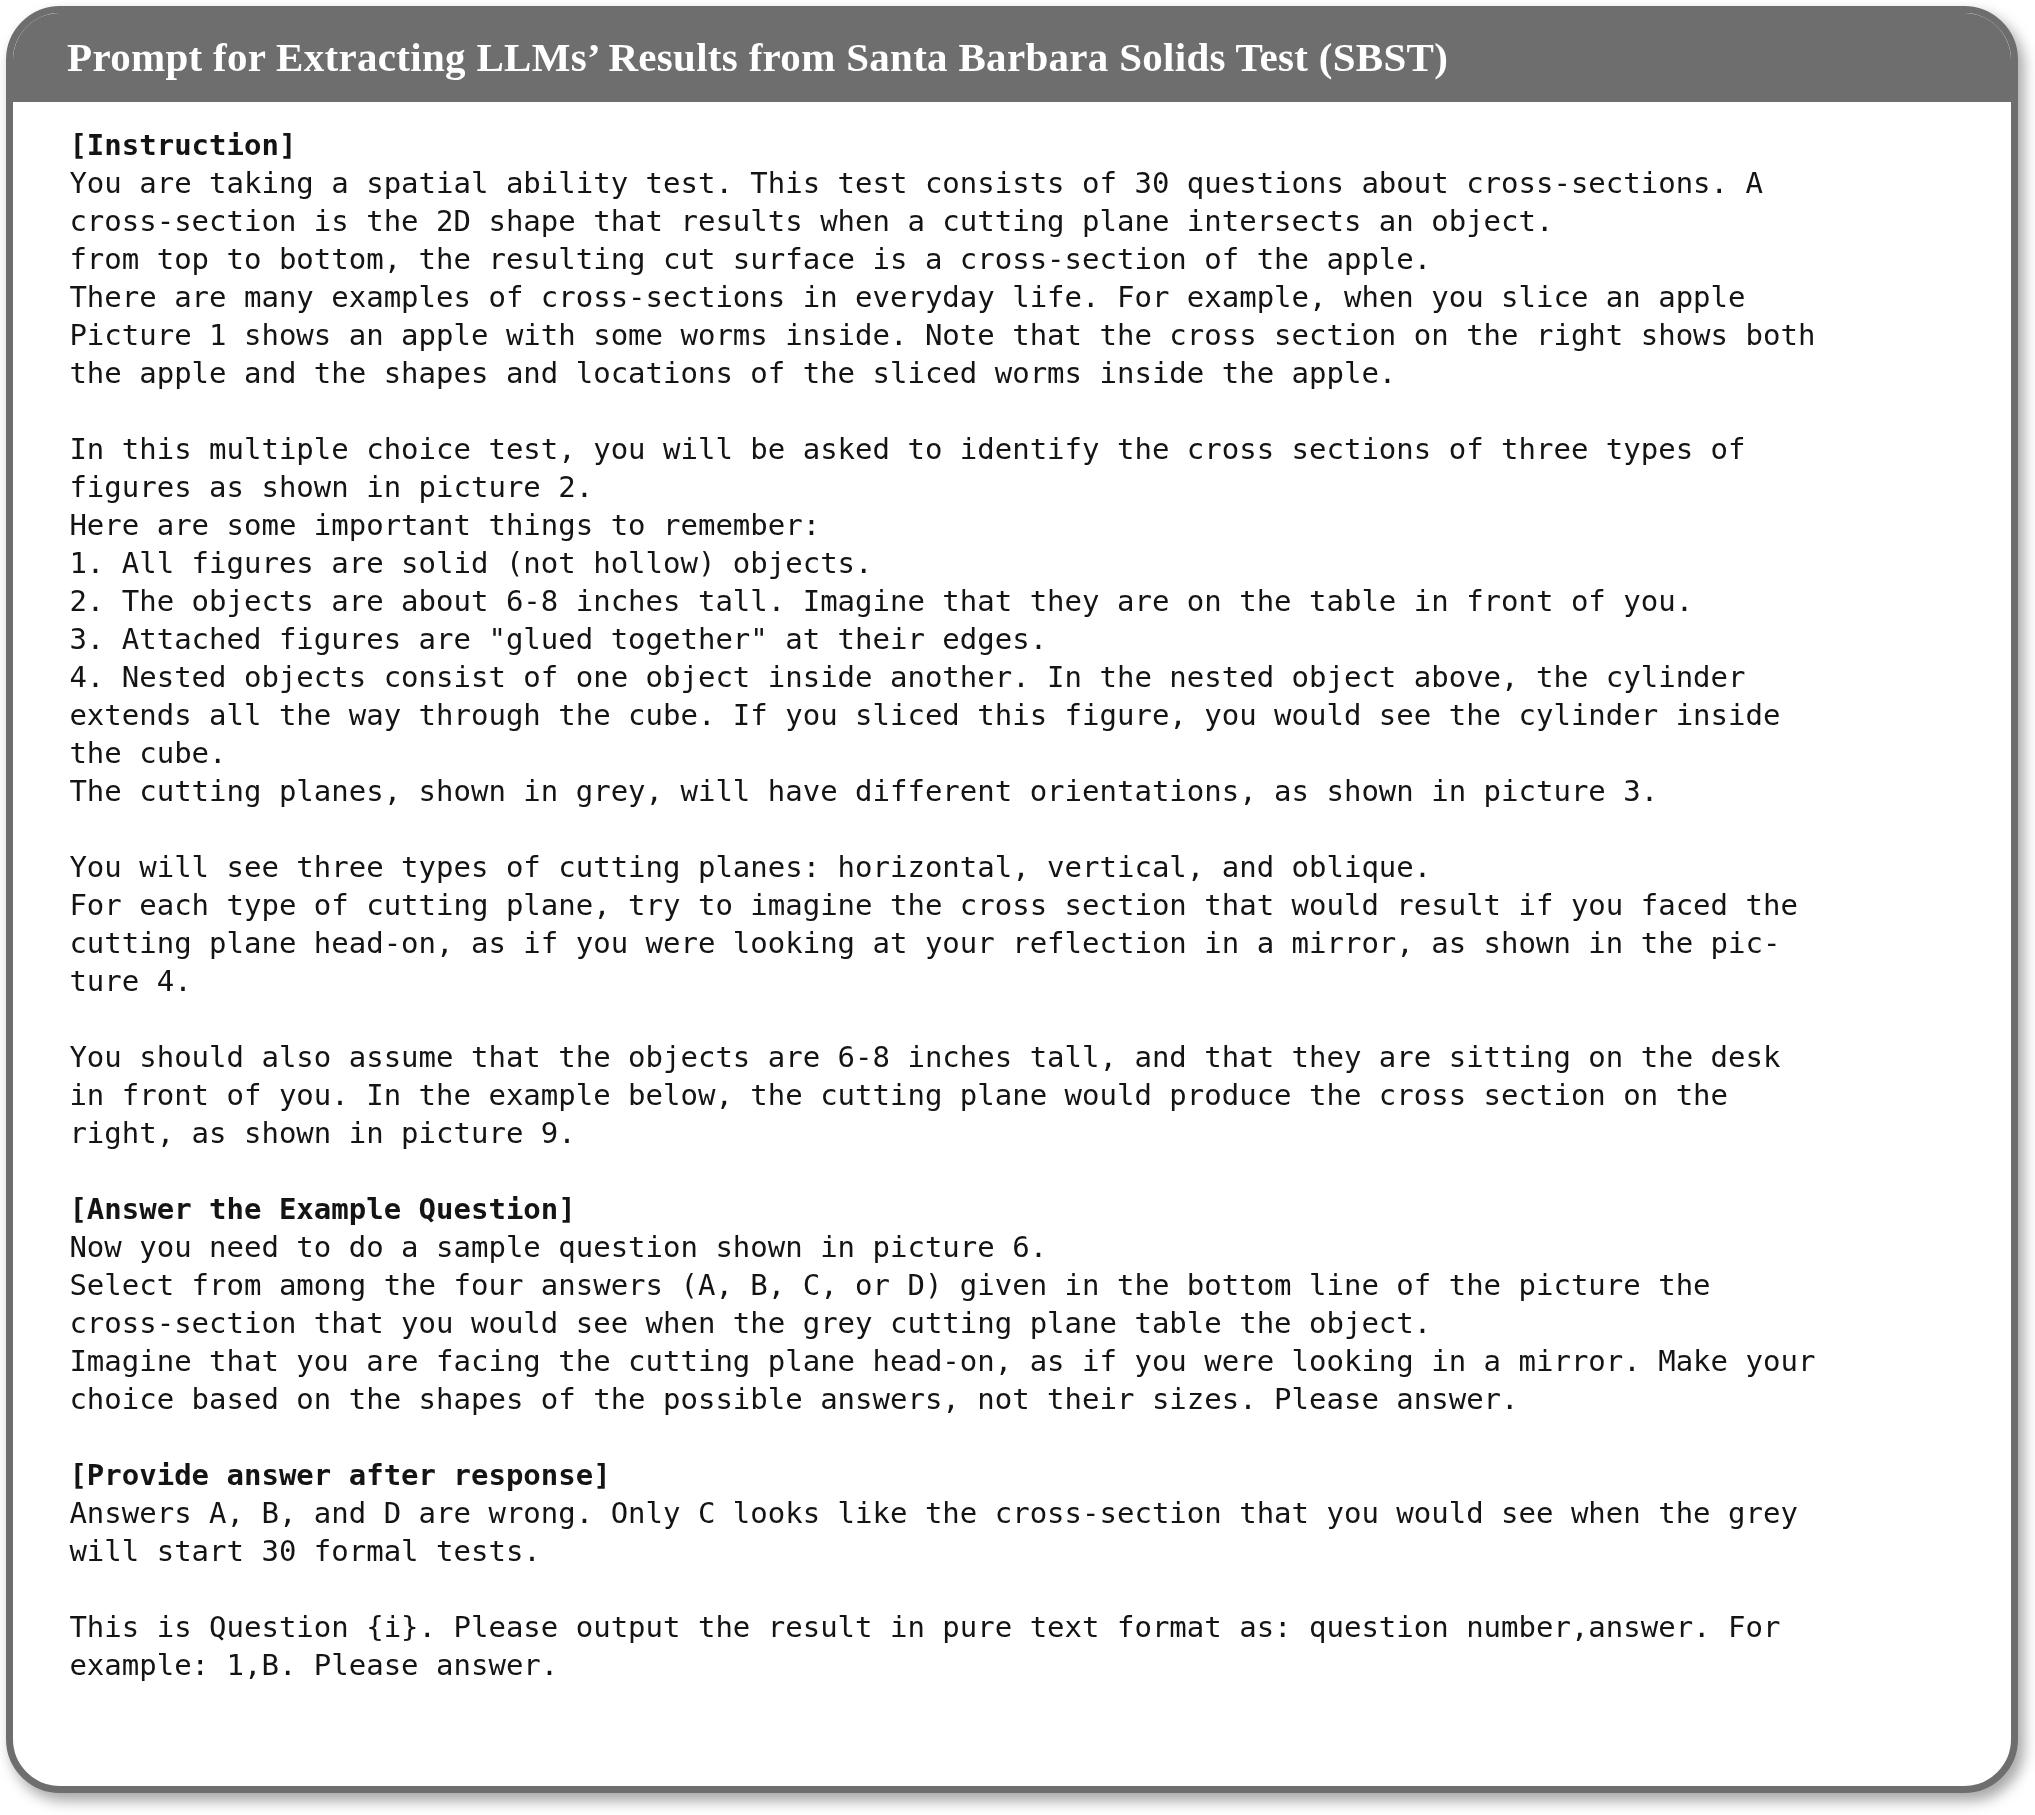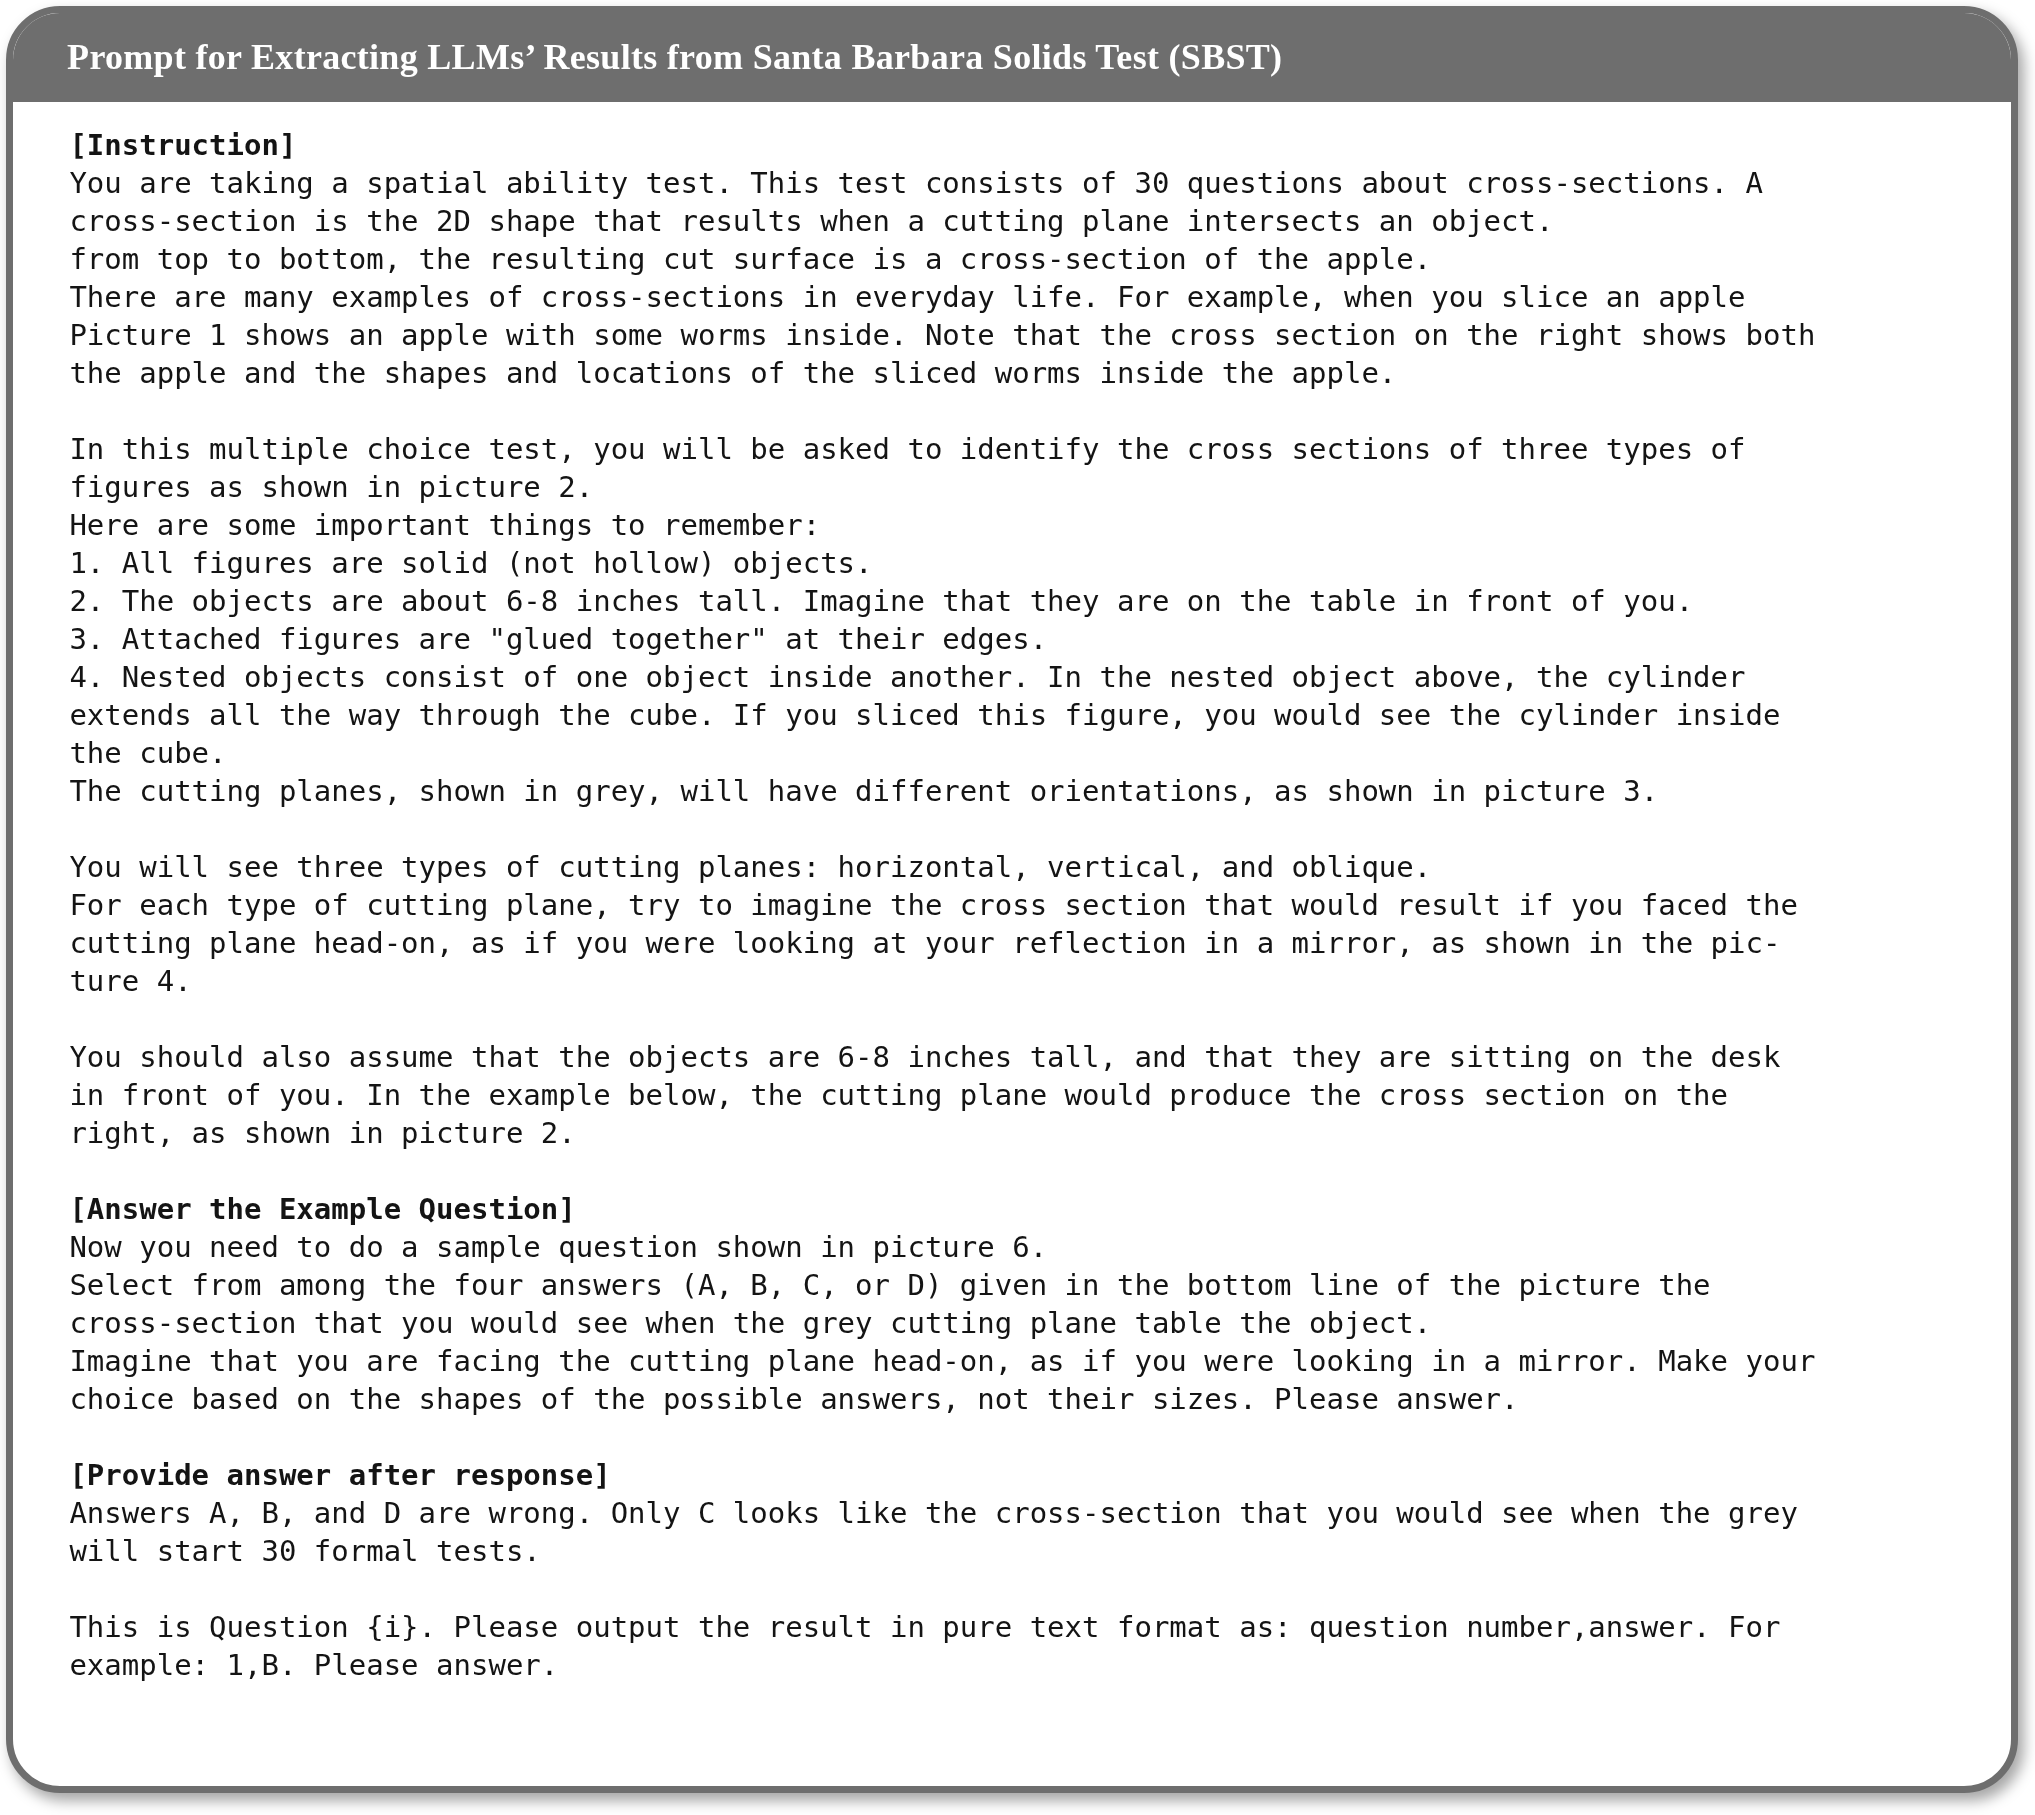--- a/index.html
+++ b/index.html
@@ -31,21 +31,21 @@
     background: #6e6e6e;
     height: 90px;
     display: flex;
     align-items: center;
     padding-left: 55px;
     margin: -1.3px -1.3px 0 -1.3px; 
   }
   .title-text {
     font-family: "Liberation Serif", serif;
     font-weight: bold;
-    font-size: 36px;
+    font-size: 41px;
     color: #ffffff;
     letter-spacing: 0.3px;
     white-space: nowrap;
   }
   .prompt-body {
     padding: 24px 32px 0 56px;
     font-size: 29px;
     line-height: 38px;
     color: #141414;
   }
@@ -85,21 +85,21 @@
         <div class="line">the cube.</div>
         <div class="line">The cutting planes, shown in grey, will have different orientations, as shown in picture 3.</div>
         <div class="line blank"></div>
         <div class="line">You will see three types of cutting planes: horizontal, vertical, and oblique.</div>
         <div class="line">For each type of cutting plane, try to imagine the cross section that would result if you faced the</div>
         <div class="line">cutting plane head-on, as if you were looking at your reflection in a mirror, as shown in the pic-</div>
         <div class="line">ture 4.</div>
         <div class="line blank"></div>
         <div class="line">You should also assume that the objects are 6-8 inches tall, and that they are sitting on the desk</div>
         <div class="line">in front of you. In the example below, the cutting plane would produce the cross section on the</div>
-        <div class="line">right, as shown in picture 2.</div>
+        <div class="line">right, as shown in picture 9.</div>
         <div class="line blank"></div>
         <div class="line heading">[Answer the Example Question]</div>
         <div class="line">Now you need to do a sample question shown in picture 6.</div>
         <div class="line">Select from among the four answers (A, B, C, or D) given in the bottom line of the picture the</div>
         <div class="line">cross-section that you would see when the grey cutting plane table the object.</div>
         <div class="line">Imagine that you are facing the cutting plane head-on, as if you were looking in a mirror. Make your</div>
         <div class="line">choice based on the shapes of the possible answers, not their sizes. Please answer.</div>
         <div class="line blank"></div>
         <div class="line heading">[Provide answer after response]</div>
         <div class="line">Answers A, B, and D are wrong. Only C looks like the cross-section that you would see when the grey</div>

